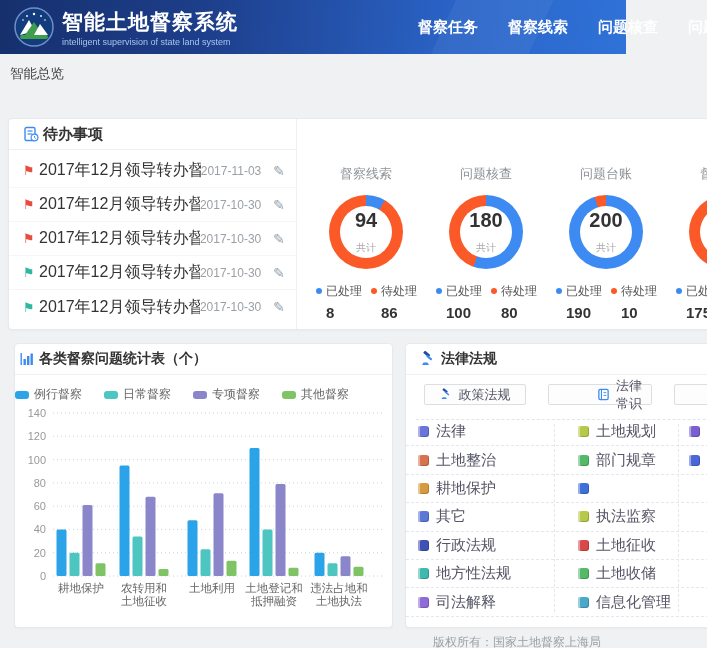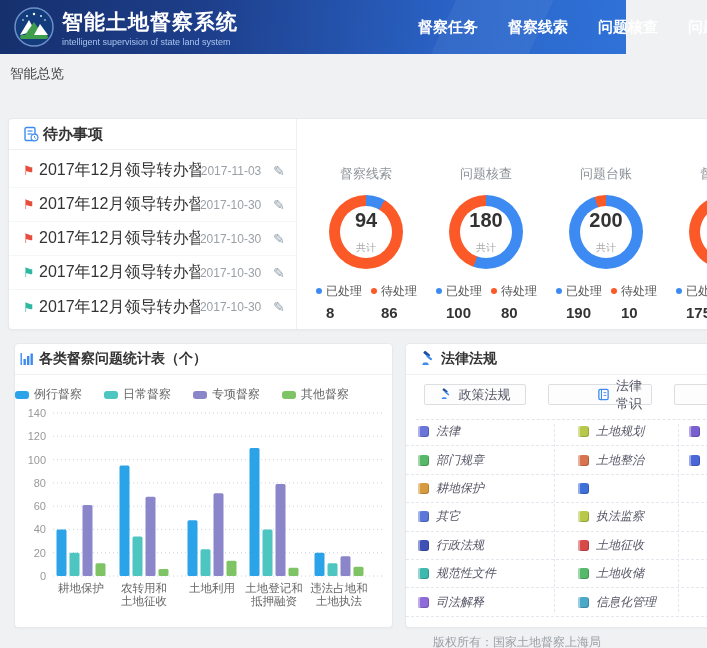--- a/index.html
+++ b/index.html
@@ -62,21 +62,21 @@
   .cl-swatch { width:14px; height:8px; border-radius:3px; margin-right:5px; }
   .chart-svg { position:absolute; left:4px; top:58px; }
   
   .legal-buttons { position:absolute; left:0; top:40px; width:100%; }
   .legal-btn { position:absolute; top:0; height:21px; background:#fdfdfd; border:1px solid #dcdfe2; border-radius:2px;
     display:flex; align-items:center; justify-content:center; gap:6px; font-size:13px; color:#556; cursor:pointer; }
   .legal-dash { position:absolute; left:10px; top:75px; width:335px; border-top:1px dashed #e0e5ea; }
   .legal-rows { position:absolute; left:0; top:74px; width:100%; }
   .legal-row { height:28.4px; display:grid; grid-template-columns:160px 111px 1fr; align-items:center; padding-left:12px;
     border-bottom:1px dashed #e3e8ee; }
-  .legal-item { display:flex; align-items:center; gap:7px; font-size:12px; color:#556; cursor:pointer;font-style:italic; }
+  .legal-item { display:flex; align-items:center; gap:7px; font-size:15px; color:#556; cursor:pointer; }
   .book { width:11px; height:11px; border-radius:2px 3px 3px 2px; flex:0 0 auto;
     box-shadow:inset 2px 0 0 rgba(255,255,255,.45), inset -1px -1px 0 rgba(0,0,0,.18); }
   .v-dash { position:absolute; top:80px; height:188px; border-left:1px dashed #e3e8ee; }
   
   .footer { position:absolute; left:433px; top:634px; font-size:12px; color:#9aa0a6; }
 </style>
 </head>
 <body>
 
 <div class="navbar">
@@ -352,32 +352,32 @@
         <div>
           <div class="legal-item">
             <span class="book" style="background: rgb(122, 95, 208);"></span>
             <span></span>
           </div>
         </div>
       </div>
       <div class="legal-row">
         <div>
           <div class="legal-item">
+            <span class="book" style="background: rgb(216, 115, 79);"></span>
+            <span>土地整治</span>
+          </div>
+        </div>
+        <div>
+          <div class="legal-item">
             <span class="book" style="background: rgb(86, 185, 106);"></span>
             <span>部门规章</span>
           </div>
         </div>
         <div>
           <div class="legal-item">
-            <span class="book" style="background: rgb(216, 115, 79);"></span>
-            <span>土地整治</span>
-          </div>
-        </div>
-        <div>
-          <div class="legal-item">
             <span class="book" style="background: rgb(74, 102, 216);"></span>
             <span></span>
           </div>
         </div>
       </div>
       <div class="legal-row">
         <div>
           <div class="legal-item">
             <span class="book" style="background: rgb(216, 154, 63);"></span>
             <span>耕地保护</span>
@@ -417,21 +417,21 @@
             <span class="book" style="background: rgb(216, 74, 74);"></span>
             <span>土地征收</span>
           </div>
         </div>
         <div></div>
       </div>
       <div class="legal-row">
         <div>
           <div class="legal-item">
             <span class="book" style="background: rgb(63, 184, 176);"></span>
-            <span>规范性文件</span>
+            <span>地方性法规</span>
           </div>
         </div>
         <div>
           <div class="legal-item">
             <span class="book" style="background: rgb(86, 185, 106);"></span>
             <span>土地收储</span>
           </div>
         </div>
         <div></div>
       </div>

